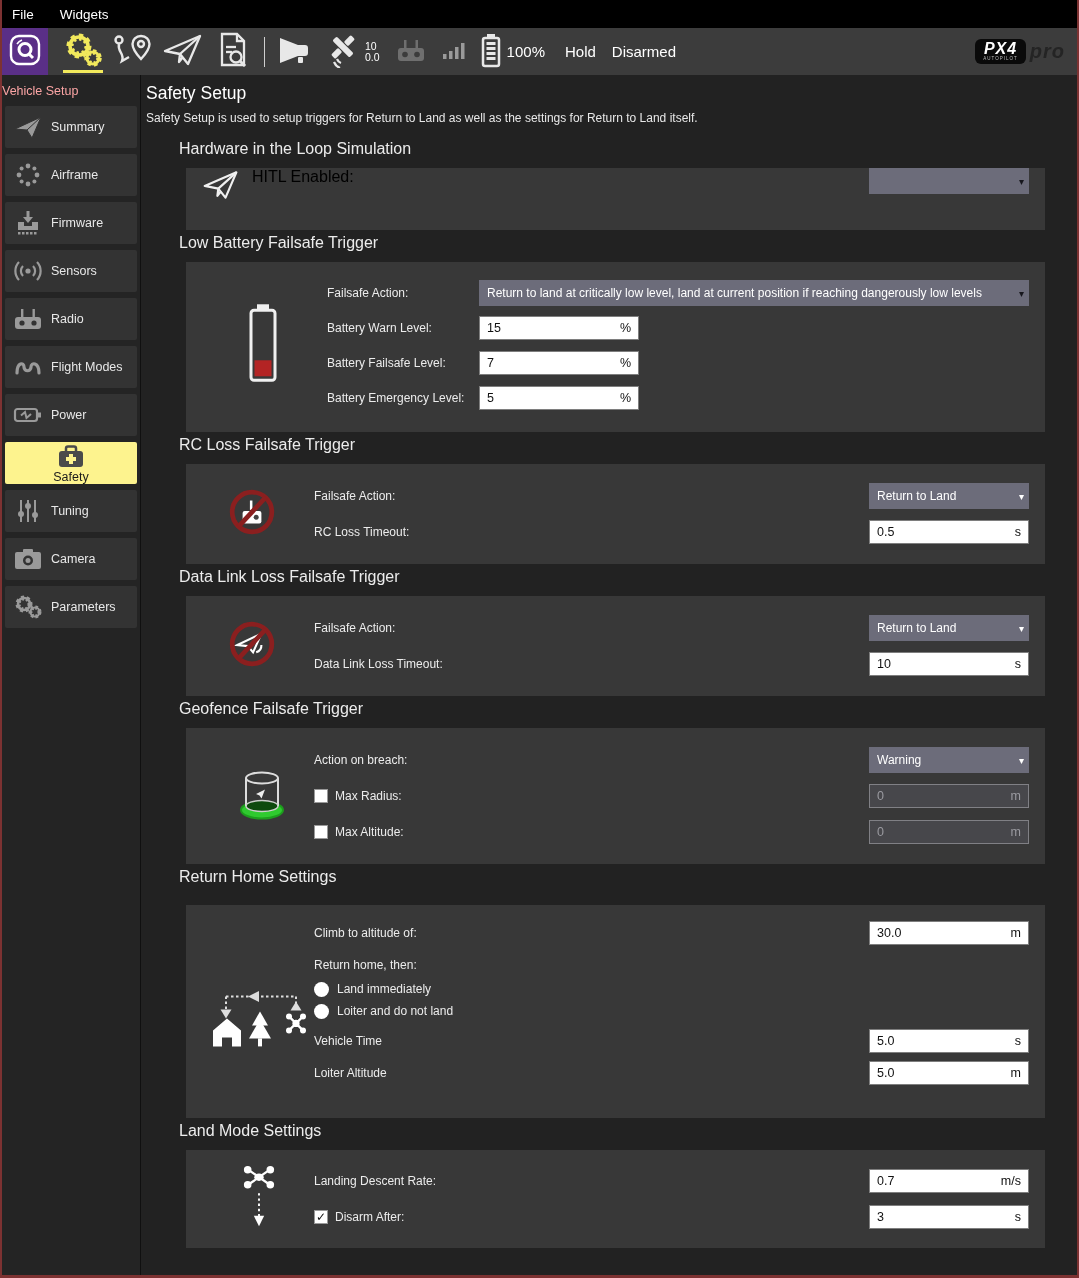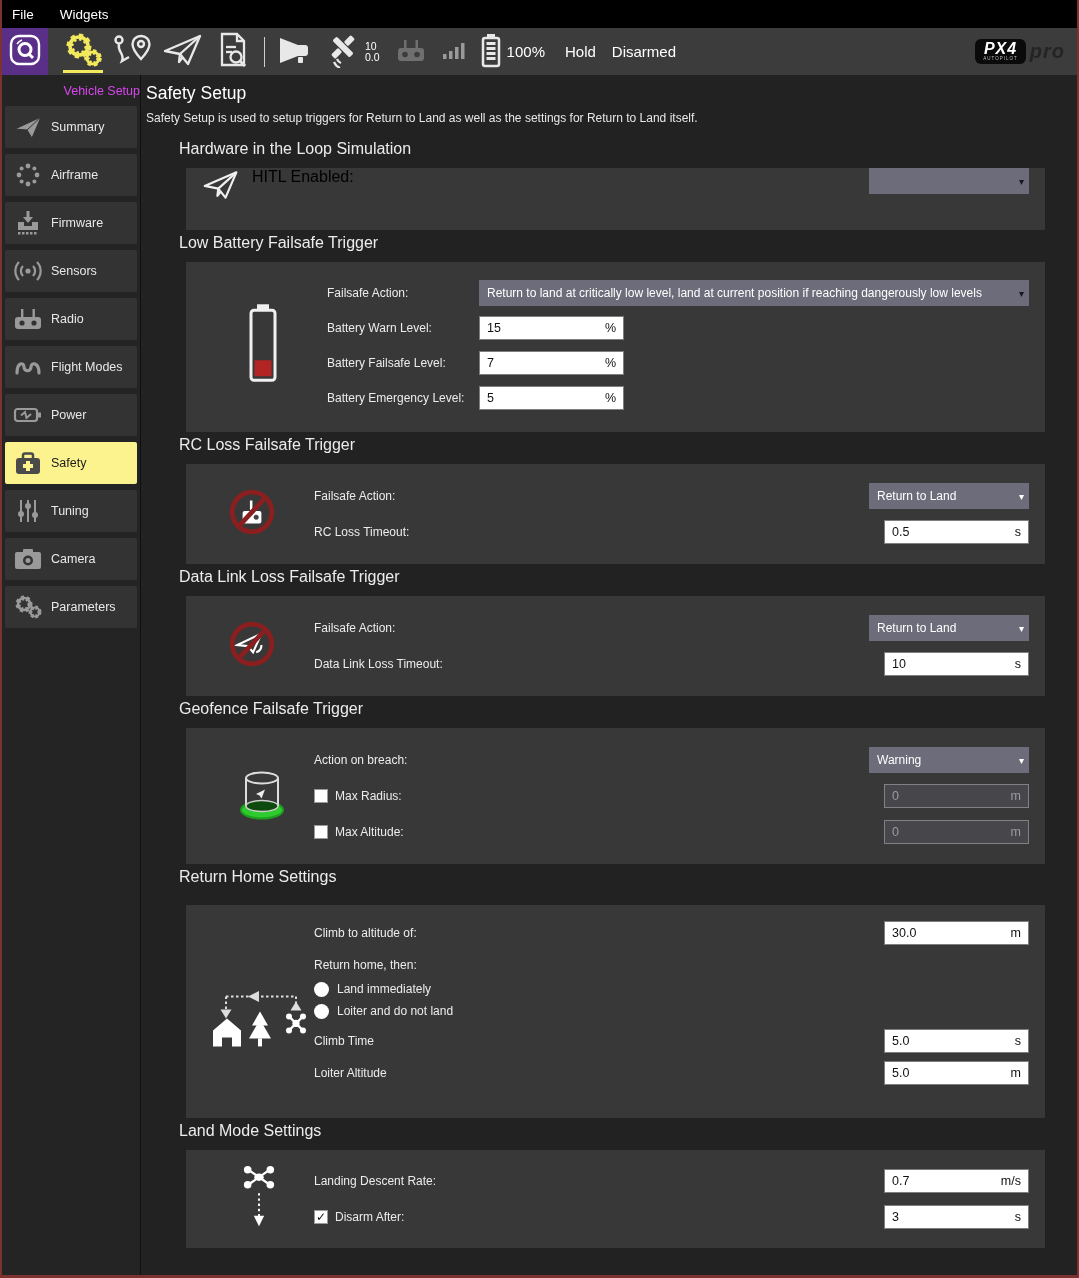--- a/index.html
+++ b/index.html
@@ -27,37 +27,37 @@
   .tb-spacer { flex: 1; }
   .px4-logo { display:flex; align-items:center; margin-right: 12px; }
   .px4-box { background:#0a0a0a; border-radius:6px; padding: 2px 8px 3px 8px; text-align:center; }
   .px4-box .px4-main { color:#fff; font-size:16px; font-weight:bold; font-style:italic; letter-spacing:1px; line-height:15px; }
   .px4-box .px4-sub { color:#bbb; font-size:4.5px; letter-spacing:1px; line-height:5px; text-transform:uppercase; }
   .px4-pro { color:#242424; font-size:20px; font-weight:bold; font-style:italic; margin-left:4px; letter-spacing:1px; }
   
   .body-row { display: flex; height: 1200px; }
   
   .sidebar { width: 139px; flex-shrink: 0; background: #242424; border-right: 1px solid #101010; }
-  .sidebar-title { color: #d946ef; font-size: 12.5px; text-align: right; padding: 9px 0 8px 0; }
+  .sidebar-title { color: #fca5a5; font-size: 12.5px; text-align: left; padding: 9px 0 8px 0; }
   .side-item { height: 42px; margin: 0 3px 6px 3px; background: #333333; border-radius: 2px; display: flex; align-items: center; cursor: pointer; }
   .side-item .ic { width: 46px; display: flex; justify-content: center; flex-shrink: 0; }
   .side-item .lbl { color: #e8e8e8; font-size: 12.5px; }
-  .side-item.selected { background: #fdf38e; }
+  .side-item.selected { background: #fdf38e; flex-direction: column; }
   .side-item.selected .lbl { color: #1b1b1b; }
   
   .content { flex: 1; padding: 8px 0 0 5px; overflow: hidden; }
   .page-title { color: #fff; font-size: 17.5px; }
   .page-sub { color: #e8e8e8; font-size: 12px; margin-top: 7px; }
   .sec-label { color: #ececec; font-size: 16px; margin: 4px 0 10px 33px; }
   .sec-label.first { margin-top: 15px; }
   .box { position: relative; margin: 0 32px 0 40px; background: #383838; }
   .row { display: flex; align-items: center; }
   .row .lbl { color: #ececec; font-size: 12px; }
   .ctl-right { margin-left: auto; }
-  .field { width: 145px; height: 24px; background: #fff; border: 1px solid #7e7e7e; display: flex; align-items: center; padding: 0 7px; flex-shrink: 0; }
+  .field { width: 160px; height: 24px; background: #fff; border: 1px solid #7e7e7e; display: flex; align-items: center; padding: 0 7px; flex-shrink: 0; }
   .field .val { color: #111; font-size: 12.5px; }
   .field .unit { margin-left: auto; color: #111; font-size: 12.5px; }
   .field.disabled { background: #47474b; border: 1px solid #808085; }
   .field.disabled .val, .field.disabled .unit { color: #9a9aa0; }
   .dropdown { height: 26px; background: #6c6c7a; display: flex; align-items: center; padding: 0 18px 0 8px; position: relative; cursor: pointer; flex-shrink: 0; }
   .dropdown .dval { color: #fff; font-size: 12px; white-space: nowrap; overflow: hidden; }
   .dropdown .arrow { position: absolute; right: 5px; top: 50%; transform: translateY(-50%); font-size: 10px; color: #fff; }
   .dropdown.dark-arrow .arrow { color: #17171d; }
   .dd-160 { width: 160px; }
   .checkbox { width: 14px; height: 14px; background: #fff; border: 1px solid #999; margin-right: 7px; flex-shrink: 0; display:flex; align-items:center; justify-content:center; cursor:pointer; }
@@ -551,21 +551,21 @@
         </div>
         <div class="rad-row">
           <span class="radio"></span>
           <span class="lbl">Land immediately</span>
         </div>
         <div class="rad-row">
           <span class="radio"></span>
           <span class="lbl">Loiter and do not land</span>
         </div>
         <div class="row row-sm" style="margin-top:6px;">
-          <span class="lbl">Climb Time</span>
+          <span class="lbl">Vehicle Time</span>
           <div class="field ctl-right">
             <span class="val">5.0</span>
             <span class="unit">s</span>
           </div>
         </div>
         <div class="row row-sm" style="margin-top:6px;">
           <span class="lbl">Loiter Altitude</span>
           <div class="field ctl-right">
             <span class="val">5.0</span>
             <span class="unit">m</span>

